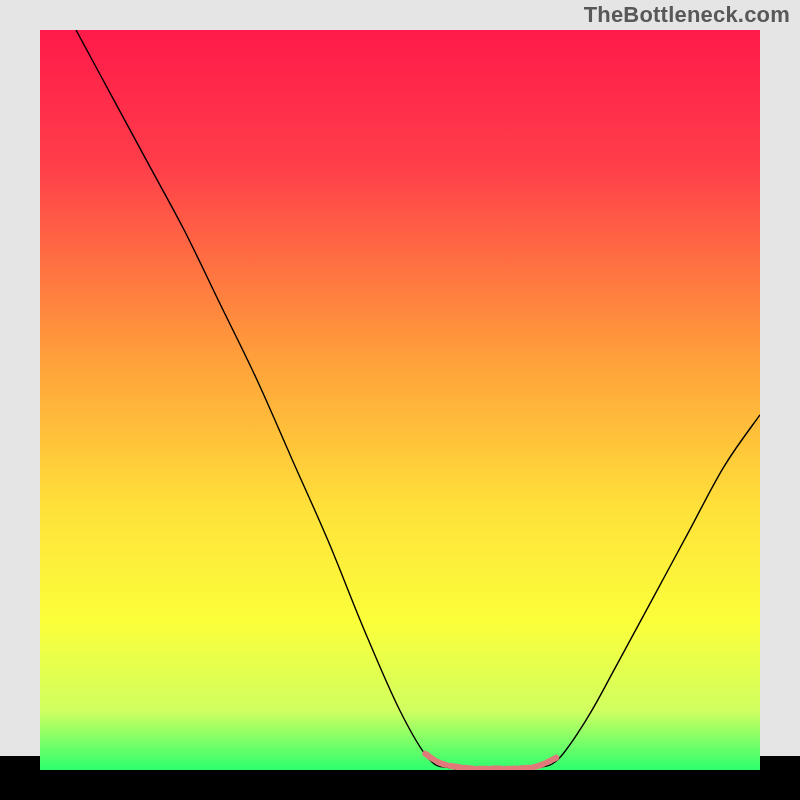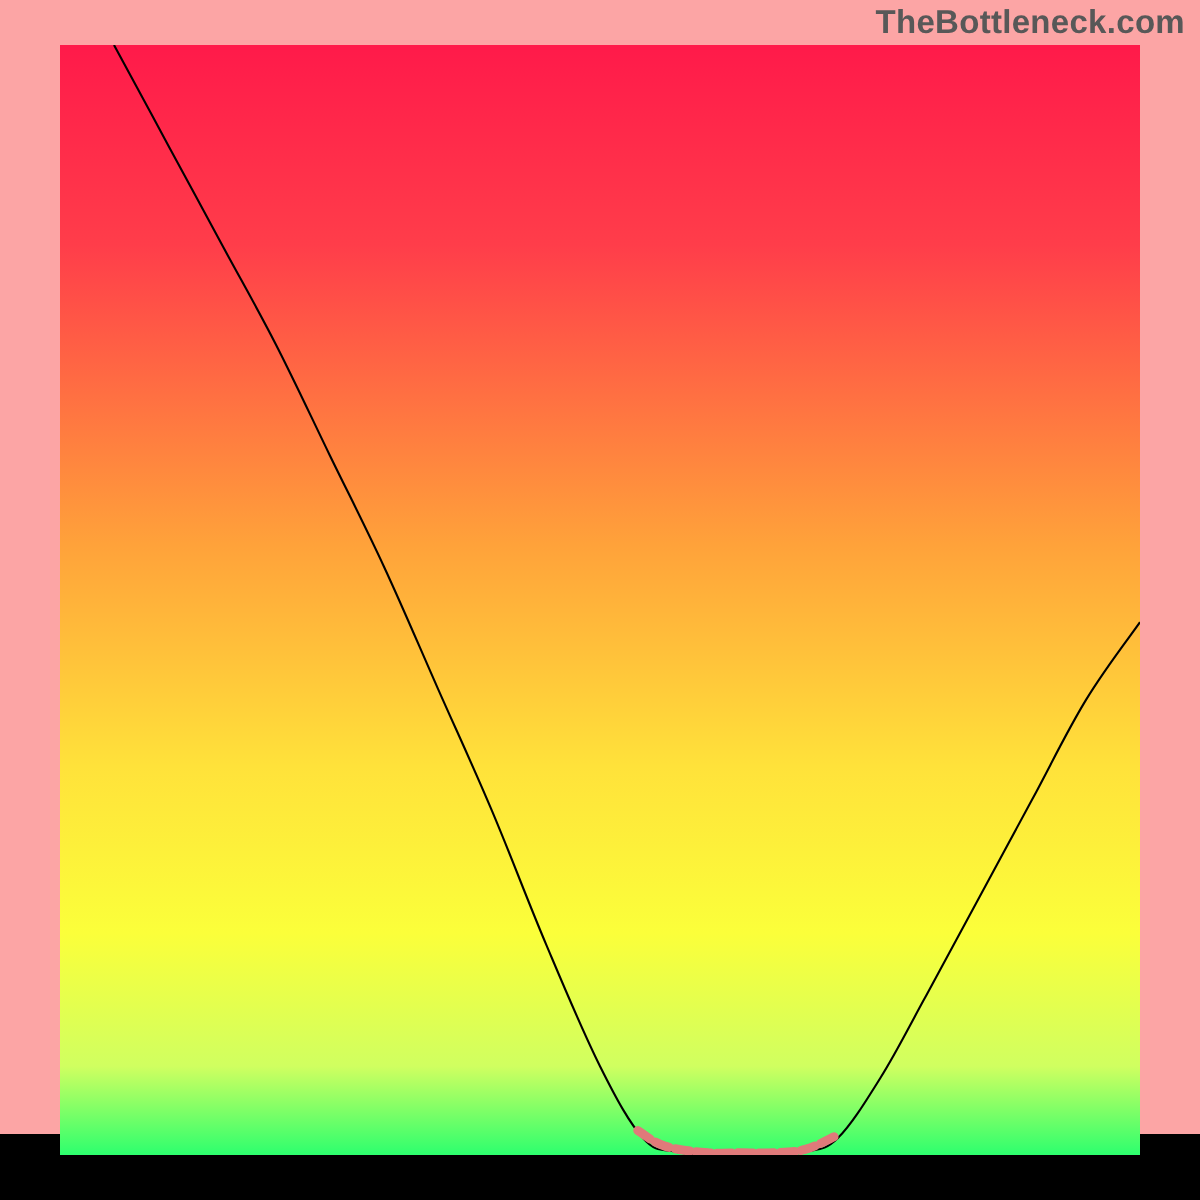--- a/index.html
+++ b/index.html
@@ -1,21 +1,21 @@
 <!DOCTYPE html>
 <html><head>
 <meta charset="utf-8">
 <style>
   * { margin: 0; padding: 0; box-sizing: border-box; }
   html, body { width: 800px; height: 800px; overflow: hidden; background: #000; }
   .container {
     position: relative;
     width: 800px;
     height: 756px;
-    background: #fca5a5;
+    background: #e5e5e5;
     text-align: center;
   }
   .watermark {
     position: absolute;
     top: 2px;
     right: 10px;
     font-family: Arial, sans-serif;
     font-size: 22px;
     font-weight: bold;
     color: #585858;

